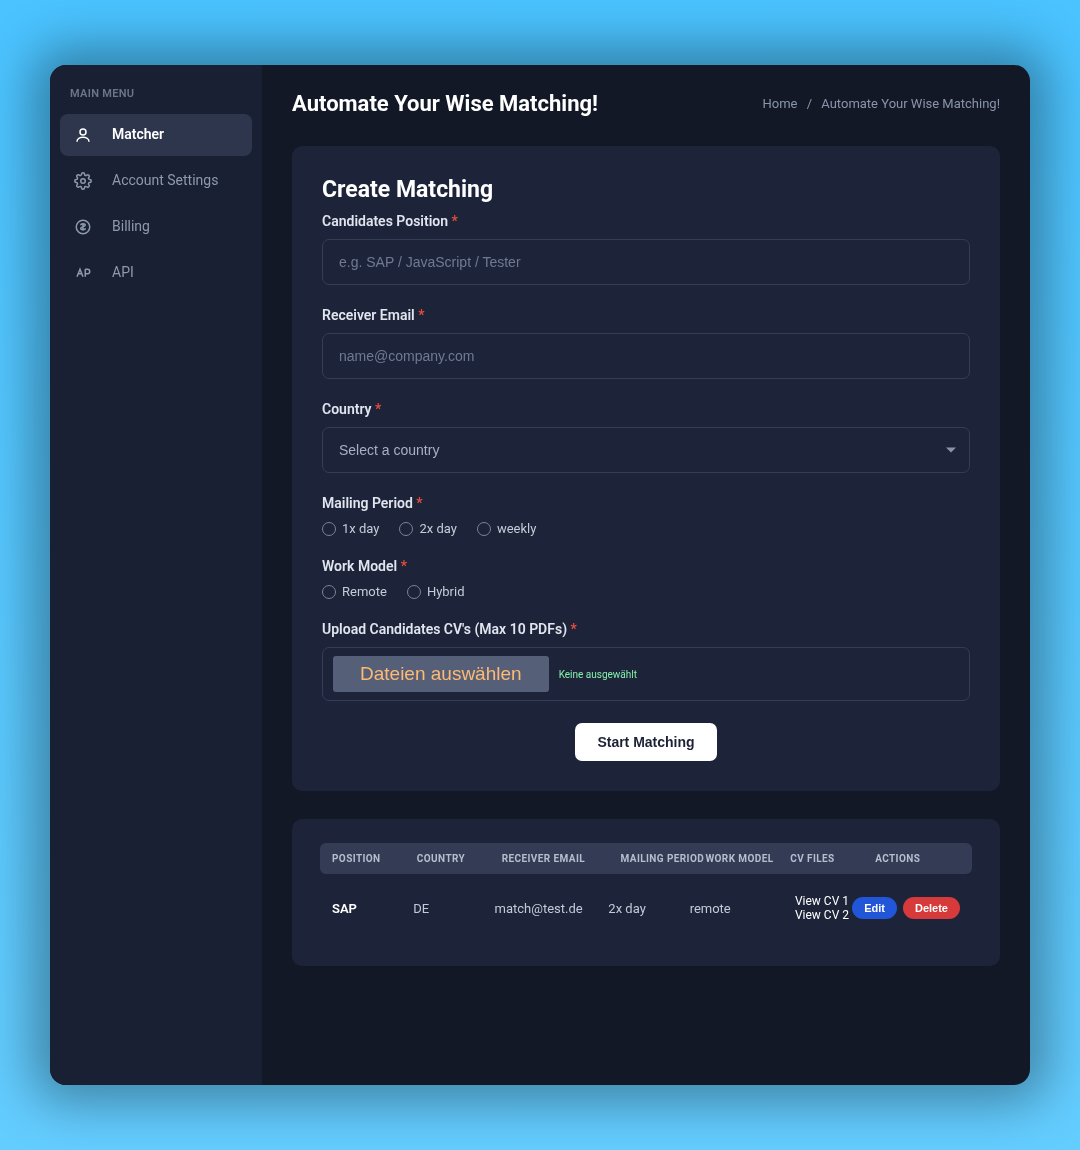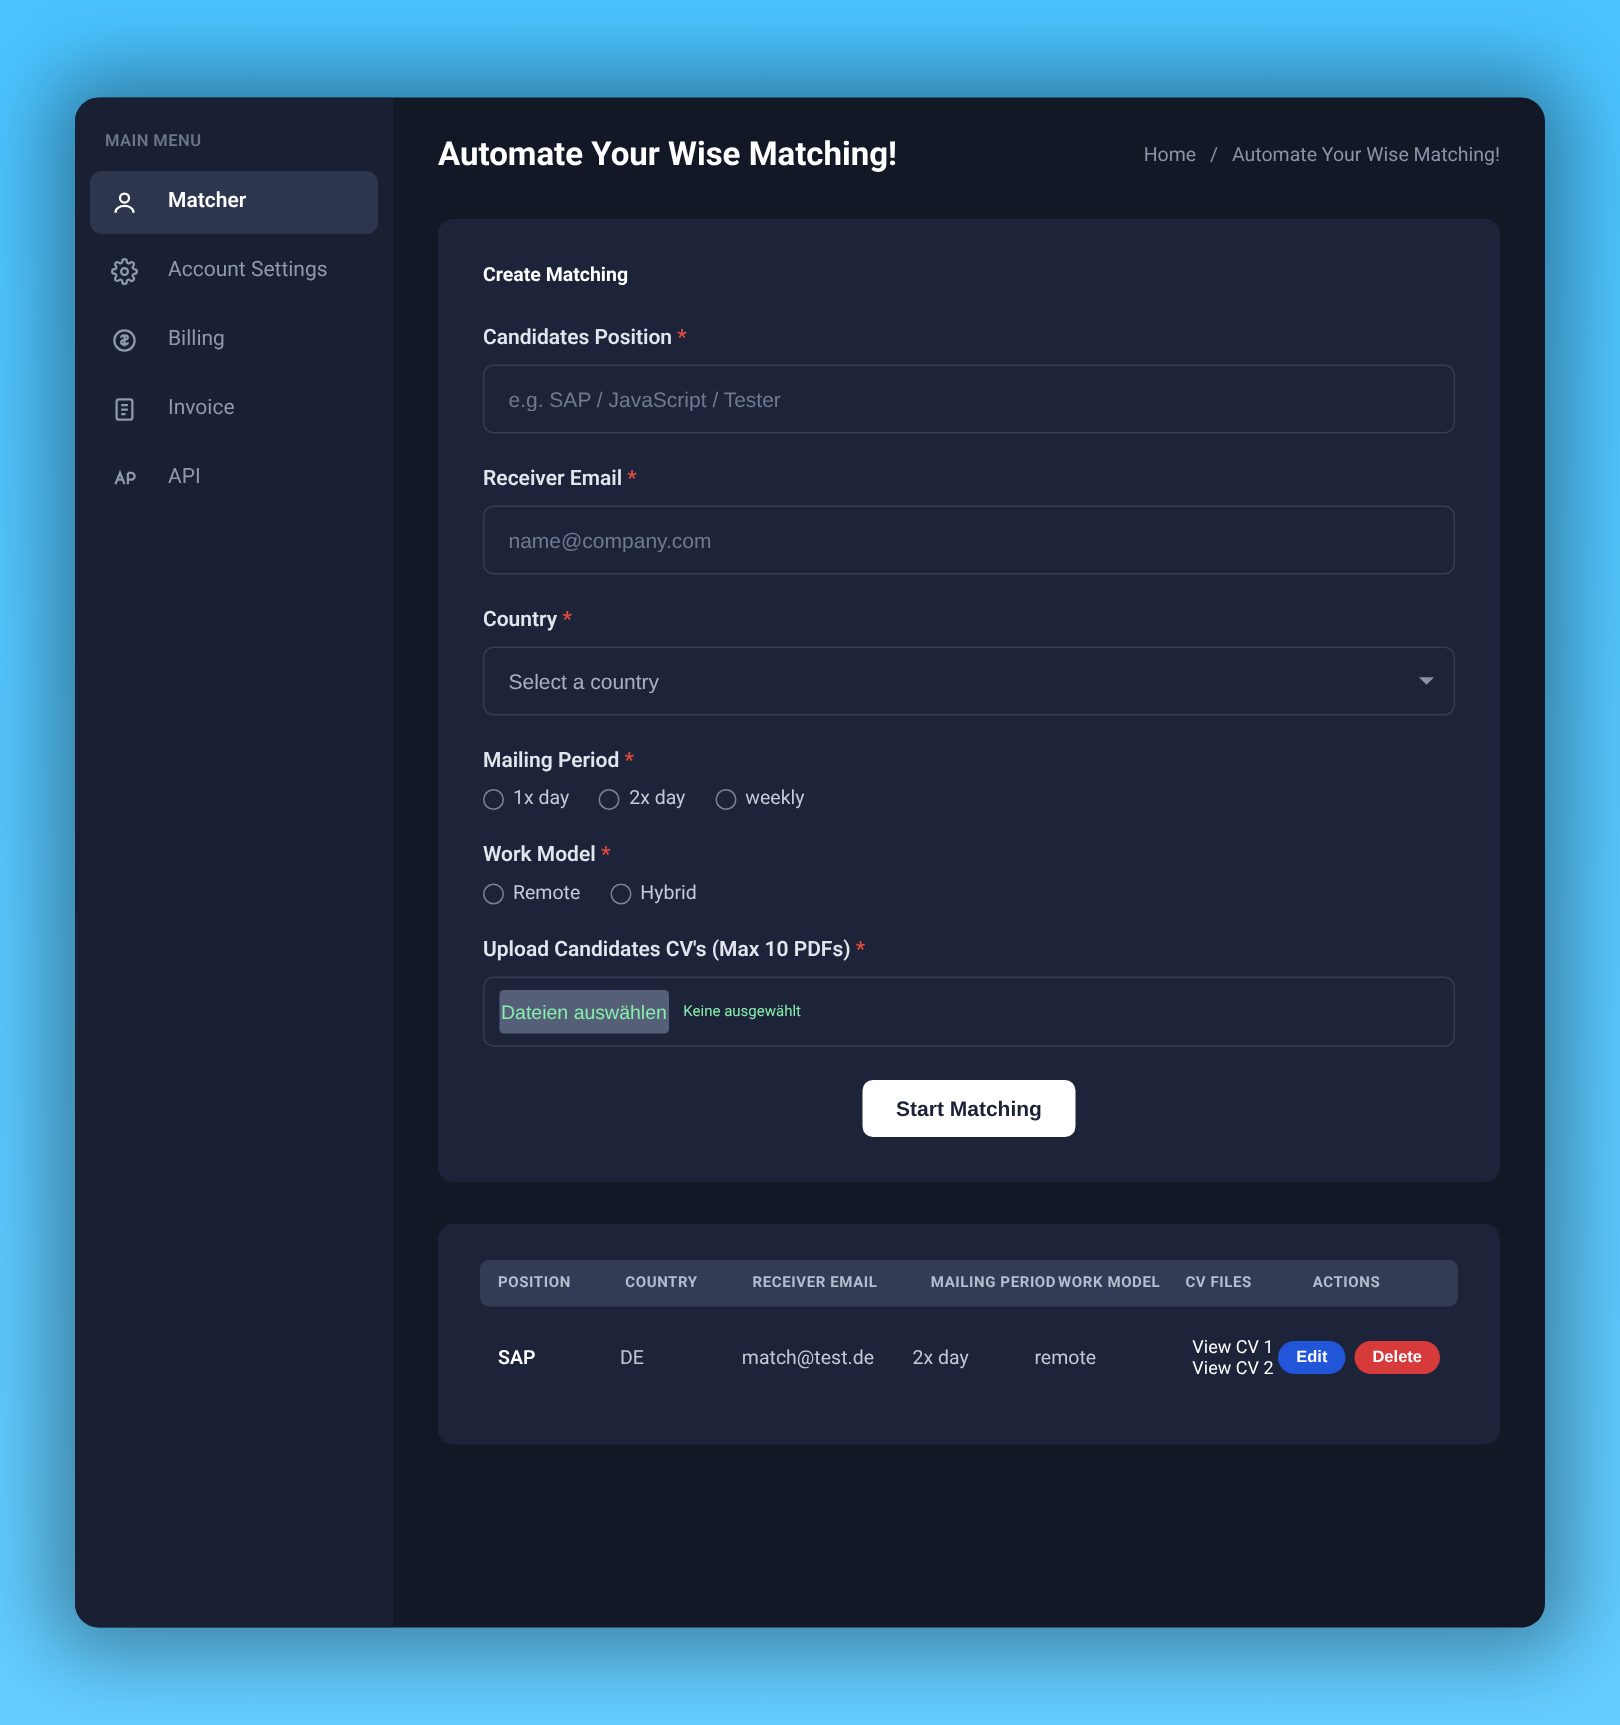--- a/index.html
+++ b/index.html
@@ -75,23 +75,23 @@
 .breadcrumb .bc-link { color: #8a94a9; cursor: pointer; }
 .breadcrumb .sep { margin: 0 6px; }
 .card {
   background: #1d2439;
   border-radius: 10px;
   padding: 30px;
   margin-bottom: 28px;
 }
 .card-title {
   color: #ffffff;
-  font-size: 13px;
+  font-size: 23px;
   font-weight: 700;
-  margin-bottom: 26px;
+  margin-bottom: 10px;
 }
 .form-group { margin-bottom: 22px; }
 .form-label {
   display: block;
   color: #e1e5ee;
   font-size: 14px;
   font-weight: 600;
   margin-bottom: 10px;
 }
 .req { color: #e74c3c; }
@@ -139,25 +139,25 @@
   display: flex;
   align-items: center;
   gap: 10px;
   border: 1px solid #353d56;
   border-radius: 7px;
   padding: 8px 10px;
   width: 100%;
 }
 .file-btn {
   background: #565f78;
-  color: #86efac;
+  color: #fdba74;
   border: none;
-  padding: 7px 1px;
+  padding: 7px 27px;
   border-radius: 3px;
-  font-size: 13px;
+  font-size: 19px;
   cursor: pointer;
 }
 .file-status { color: #86efac; font-size: 10px; }
 .hint { color: #7c869c; font-size: 13px; margin-top: 8px; margin-bottom: 18px; }
 .submit-row { display: flex; justify-content: center; }
 .submit-btn {
   background: #ffffff;
   color: #1b2235;
   border: none;
   padding: 11px 22px;
@@ -229,27 +229,20 @@
     </div>
 
     <div class="sidebar-item">
       <svg viewBox="0 0 24 24" fill="none" stroke="currentColor" stroke-width="2">
           <circle cx="12" cy="12" r="9"></circle>
           <path d="M12 7v10M9 9.5c0-1 1-2 3-2s3 1 3 2-1 1.5-3 2-3 1-3 2 1 2 3 2 3-1 3-2"></path>
         </svg>
       <span>Billing</span>
     </div>
 
-    <div class="sidebar-item">
-      <svg viewBox="0 0 24 24" fill="none" stroke="currentColor" stroke-width="2">
-          <rect x="5" y="3" width="14" height="18" rx="2"></rect>
-          <path d="M9 8h6M9 12h6M9 16h4"></path>
-        </svg>
-      <span>Invoice</span>
-    </div>
 
     <div class="sidebar-item">
       <svg viewBox="0 0 24 24" fill="none" stroke="currentColor" stroke-width="2">
           <path d="M4 17l4-10 4 10M5.5 13h5"></path>
           <path d="M15 7v10M15 7h3a3 3 0 0 1 0 6h-3"></path>
         </svg>
       <span>API</span>
     </div>
   </aside>
 

